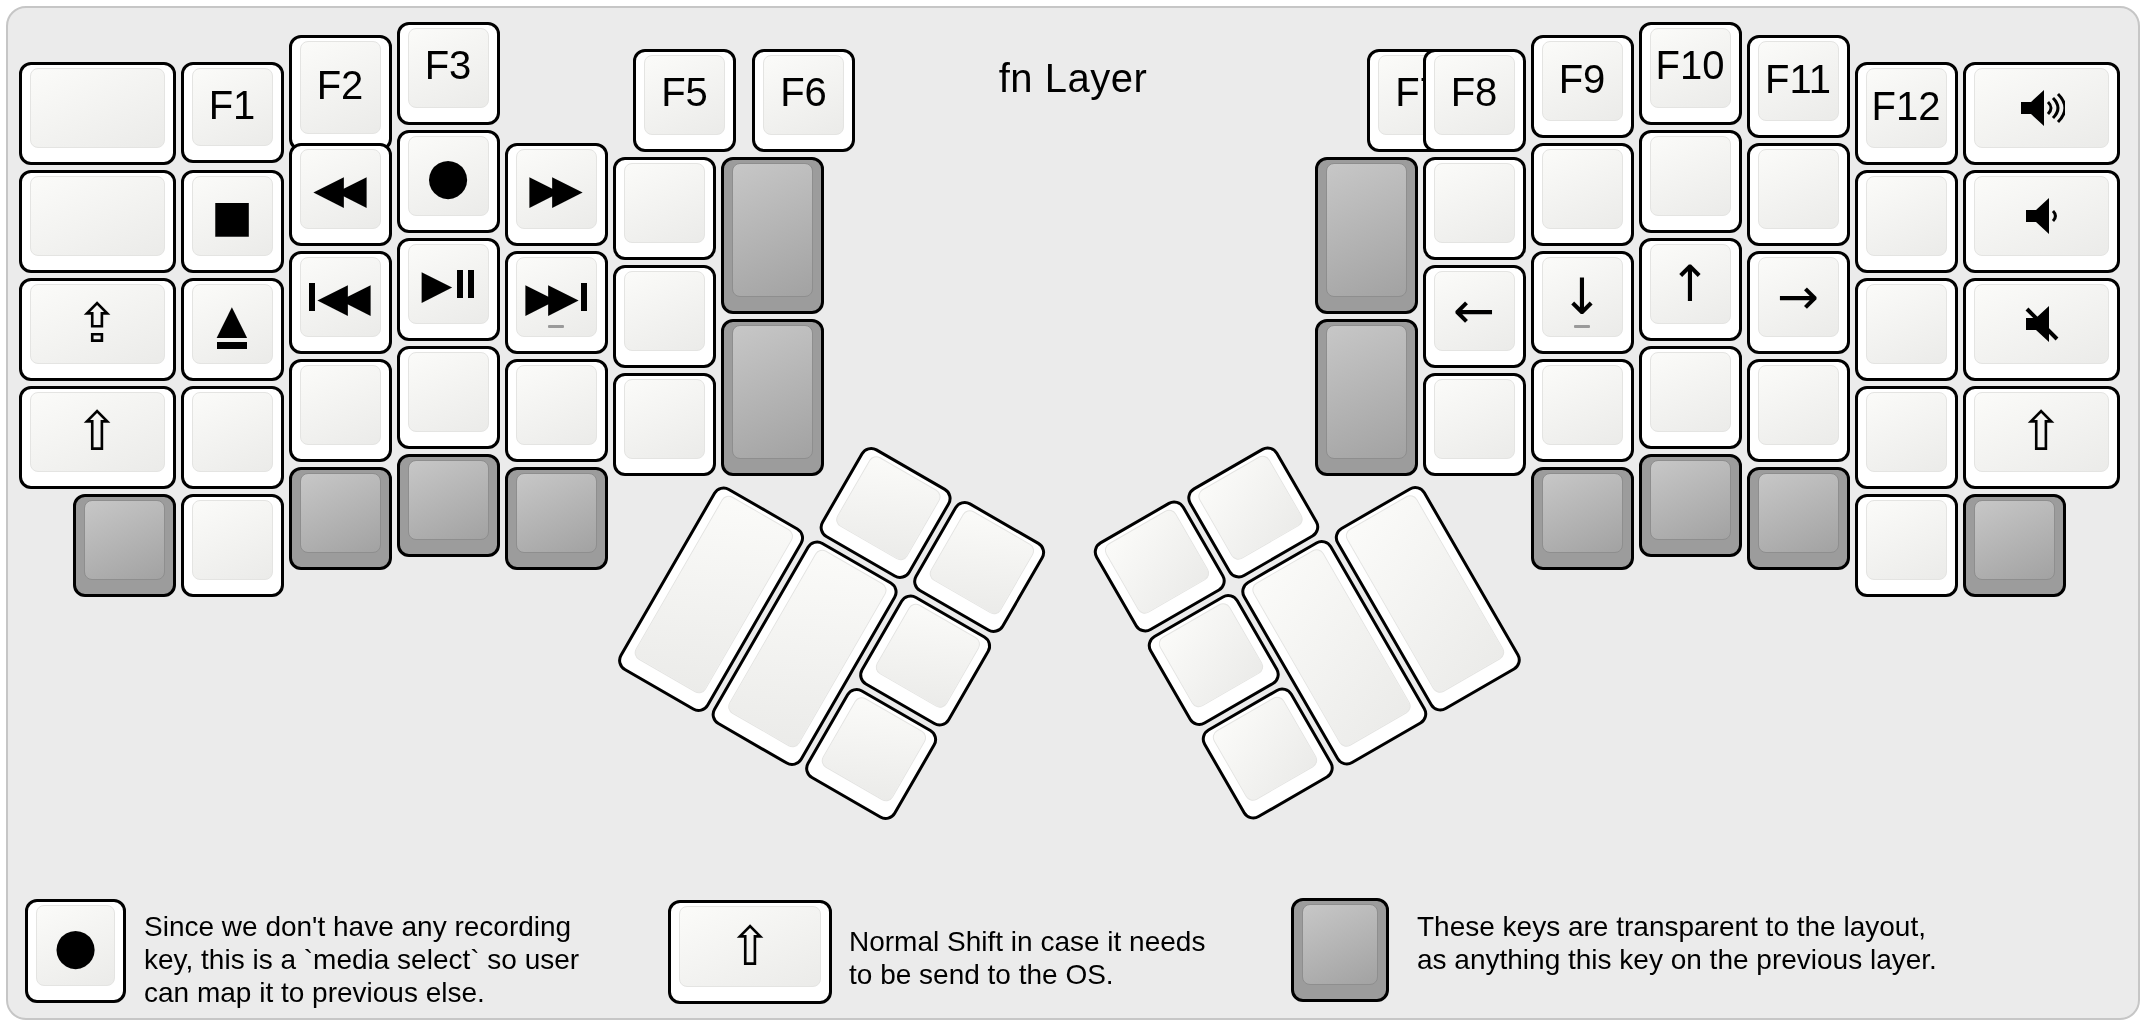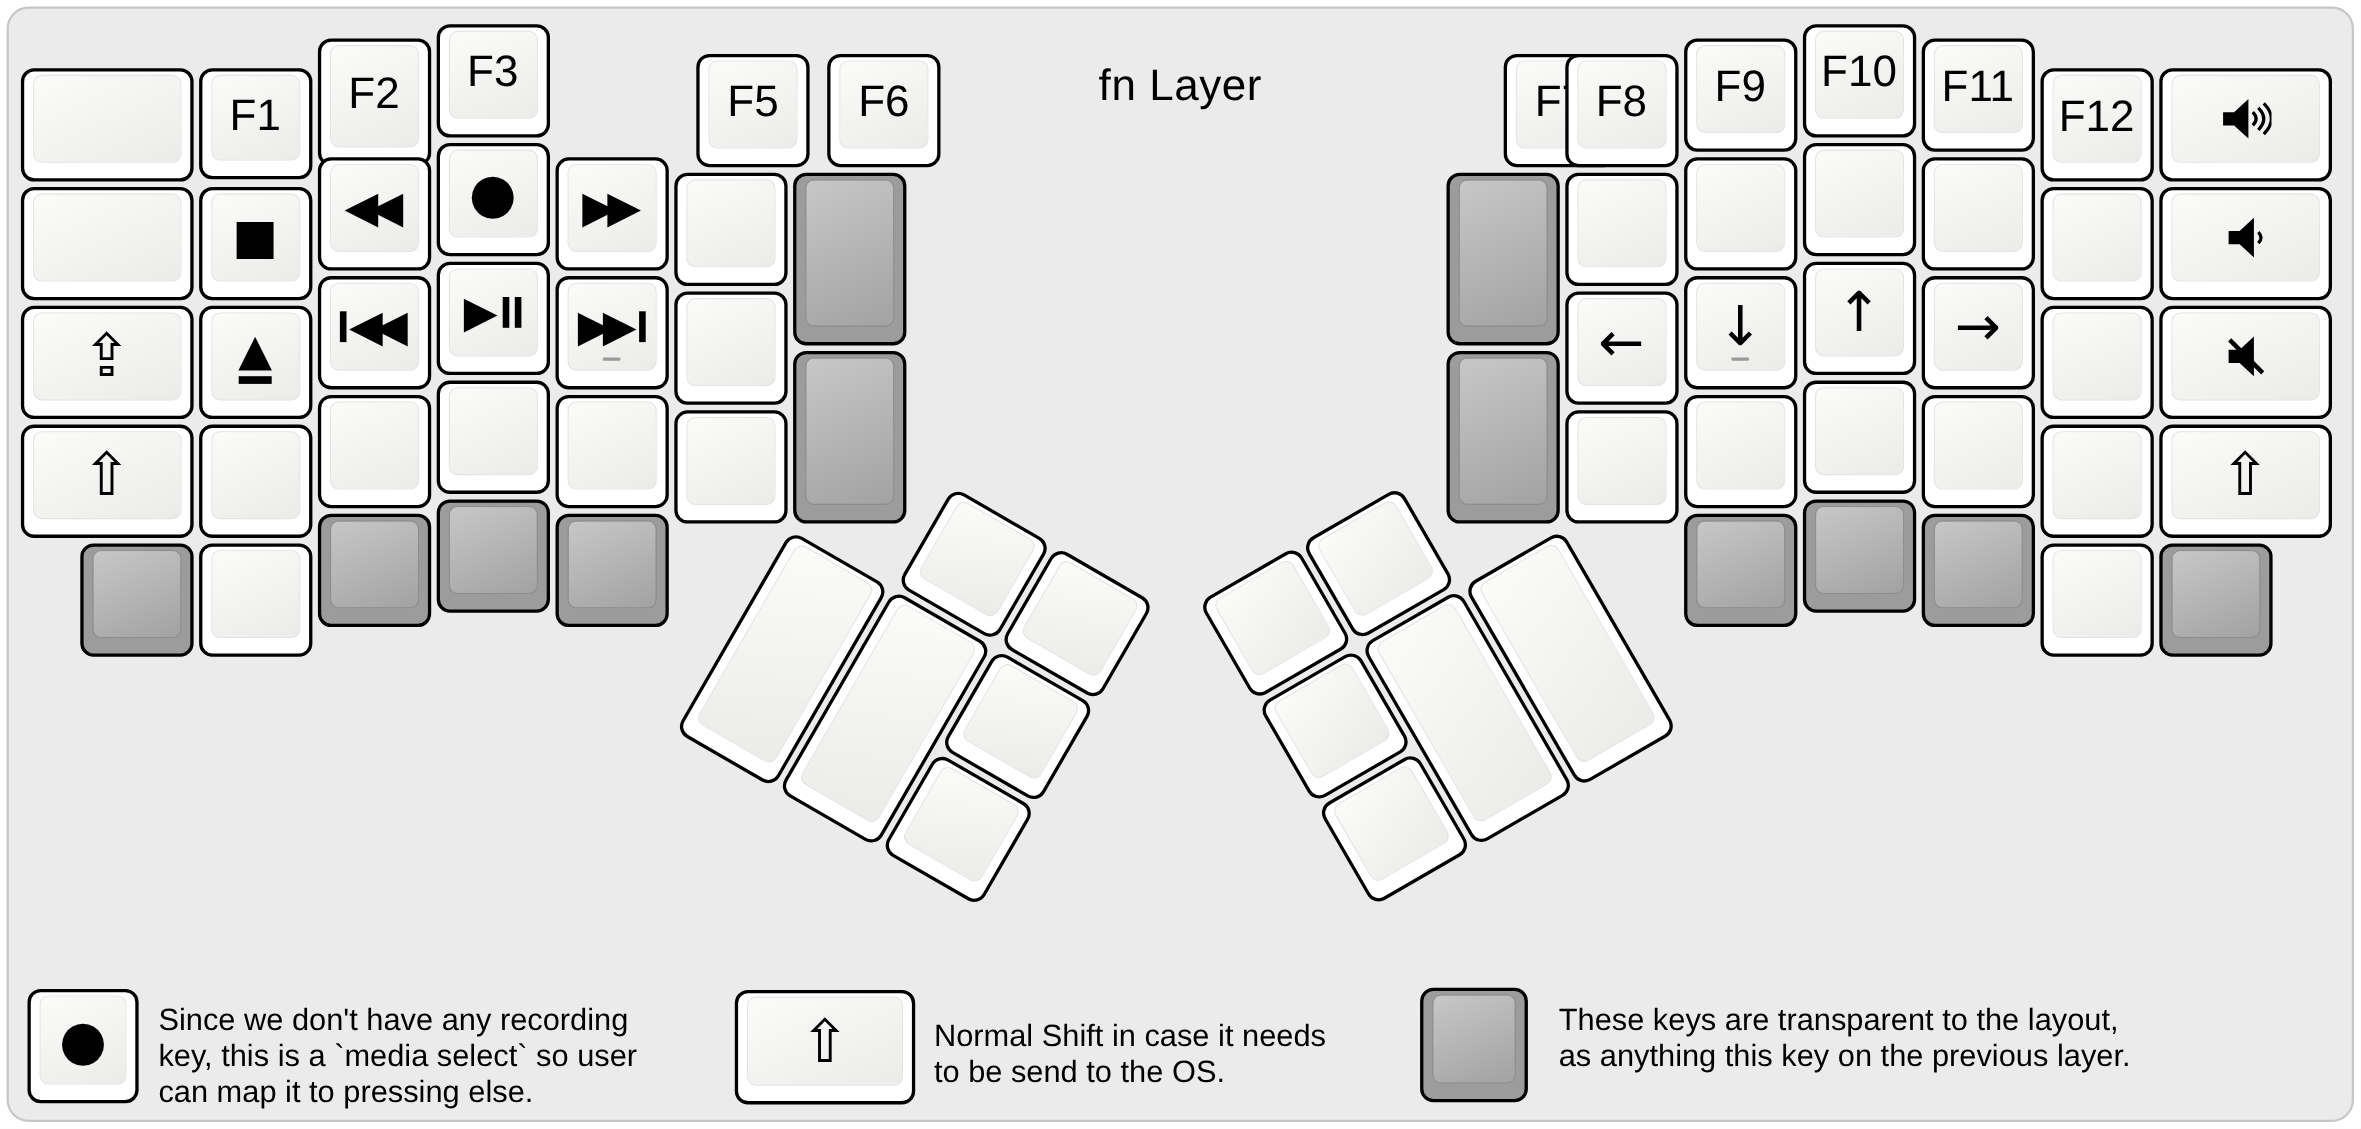--- a/index.html
+++ b/index.html
@@ -394,21 +394,21 @@
       <div class="key" style="left: 25px; top: 899px; width: 101px; height: 104px;">
         <div class="ktop">
           <span class="ic">
             <b style="font-size:50px">●</b>
           </span>
         </div>
       </div>
       <div class="legend-text" style="left: 144px; top: 910px;">
         <div>Since we don't have any recording</div>
         <div>key, this is a `media select` so user</div>
-        <div>can map it to pressing else.</div>
+        <div>can map it to previous else.</div>
       </div>
       <div class="key" style="left: 668px; top: 900px; width: 164px; height: 104px;">
         <div class="ktop">
           <span class="ic">
             <b style="font-size:54px">⇧</b>
           </span>
         </div>
       </div>
       <div class="legend-text" style="left: 849px; top: 925px;">
         <div>Normal Shift in case it needs</div>

